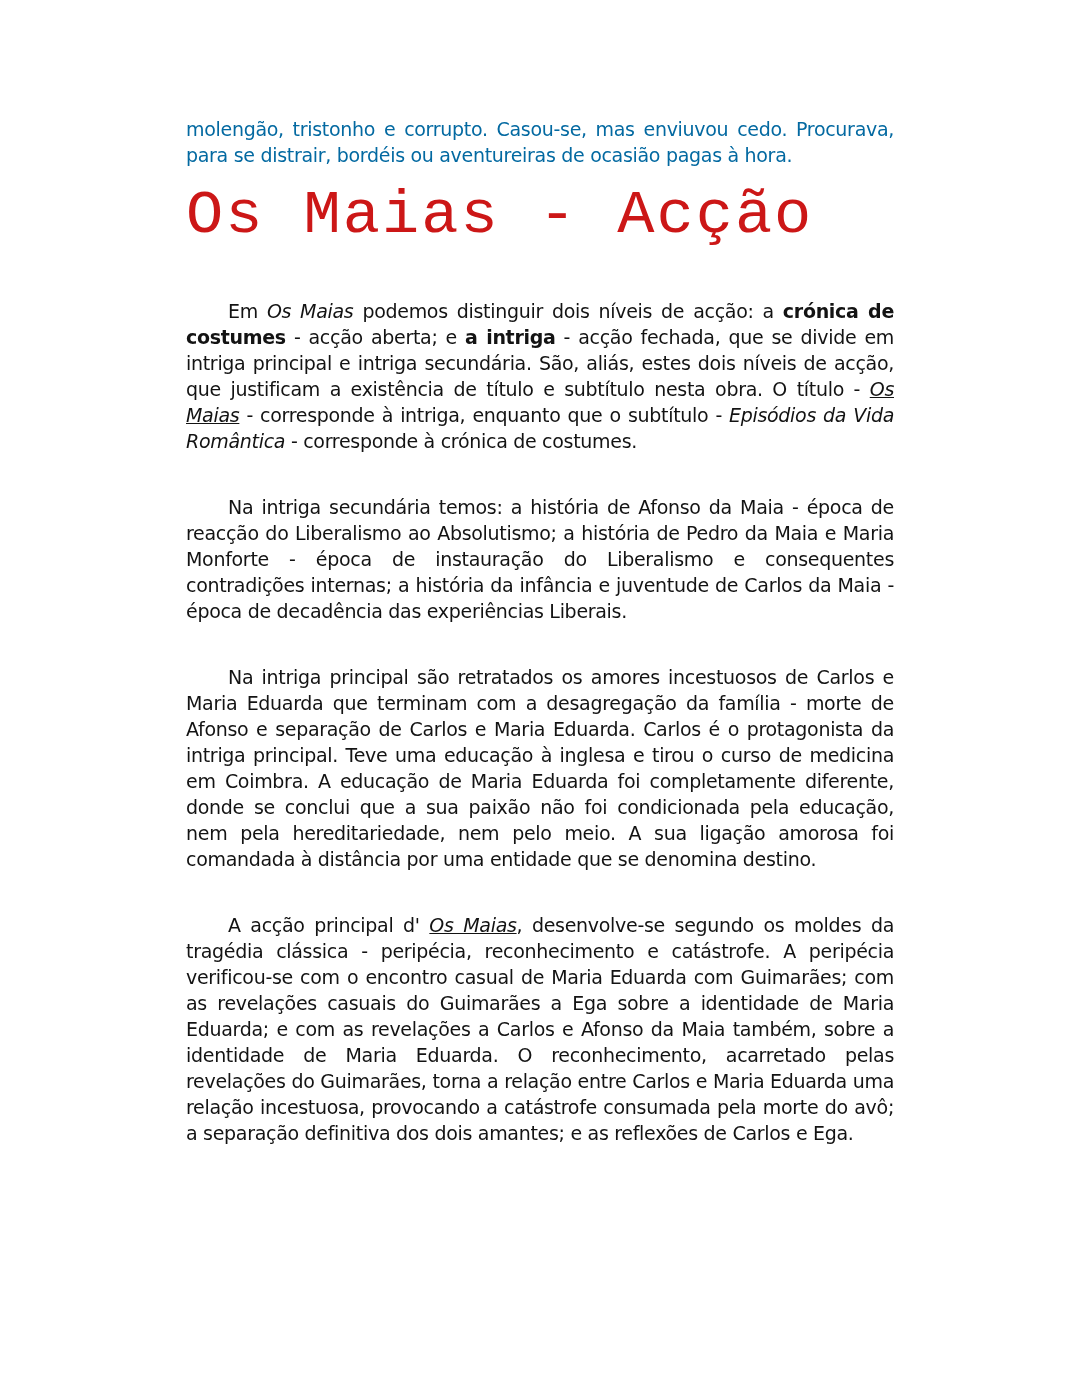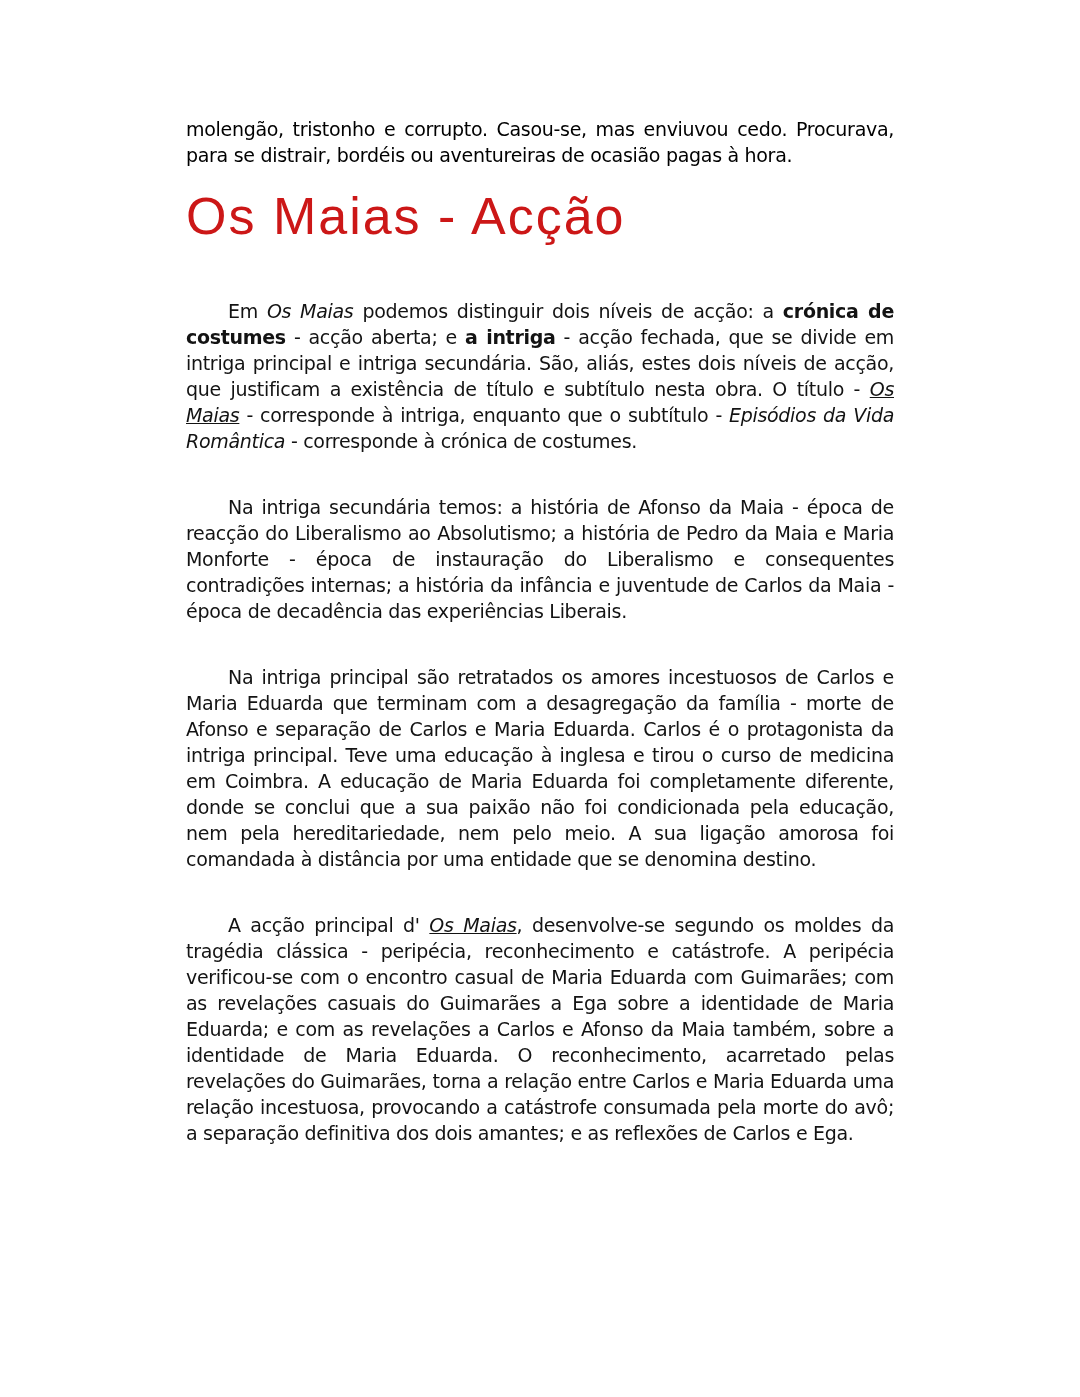--- a/index.html
+++ b/index.html
@@ -31,38 +31,38 @@
     letter-spacing: -0.3px;
     color: #131313;
     text-align: justify;
     margin: 0 0 13px 0;
   }
   .para.indent {
     text-indent: 42px;
     margin-top: 40px;
   }
   .doc-heading {
-    font-family: Liberation Sans, sans-serif;
+    font-family: Liberation Mono, monospace;
     font-weight: 400;
-    font-size: 52px;
+    font-size: 62px;
     line-height: 56px;
     letter-spacing: 2px;
     margin: 20px 0 54px 0;
   }
   .run-bold { font-weight: bold; }
   .run-italic { font-style: italic; }
   .run-underline { text-decoration: underline; }
 </style>
 </head>
 <body>
 
 <div class="page">
   <div class="content">
 
-    <p class="para" style="color: #000000;"><span>molengão, tristonho e corrupto. Casou-se, mas enviuvou cedo. Procurava, para se distrair, bordéis ou aventureiras de ocasião pagas à hora.</span></p>
+    <p class="para" style="color: #0369a1;"><span>molengão, tristonho e corrupto. Casou-se, mas enviuvou cedo. Procurava, para se distrair, bordéis ou aventureiras de ocasião pagas à hora.</span></p>
 
     <h1 class="doc-heading" style="color: rgb(204, 23, 23);">Os Maias - Acção</h1>
 
     <p class="para indent" style="color: rgb(19, 19, 19);"><span>Em </span><span class="run-italic">Os Maias</span><span> podemos distinguir dois níveis de acção: a </span><span class="run-bold">crónica de costumes</span><span> - acção aberta; e </span><span class="run-bold">a intriga</span><span> - acção fechada, que se divide em intriga principal e intriga secundária. São, aliás, estes dois níveis de acção, que justificam a existência de título e subtítulo nesta obra. O título - </span><span class="run-italic run-underline">Os Maias</span><span> - corresponde à intriga, enquanto que o subtítulo - </span><span class="run-italic">Episódios da Vida Romântica</span><span> - corresponde à crónica de costumes.</span></p>
 
     <p class="para indent" style="color: rgb(19, 19, 19);"><span>Na intriga secundária temos: a história de Afonso da Maia - época de reacção do Liberalismo ao Absolutismo; a história de Pedro da Maia e Maria Monforte - época de instauração do Liberalismo e consequentes contradições internas; a história da infância e juventude de Carlos da Maia - época de decadência das experiências Liberais.</span></p>
 
     <p class="para indent" style="color: rgb(19, 19, 19);"><span>Na intriga principal são retratados os amores incestuosos de Carlos e Maria Eduarda que terminam com a desagregação da família - morte de Afonso e separação de Carlos e Maria Eduarda. Carlos é o protagonista da intriga principal. Teve uma educação à inglesa e tirou o curso de medicina em Coimbra. A educação de Maria Eduarda foi completamente diferente, donde se conclui que a sua paixão não foi condicionada pela educação, nem pela hereditariedade, nem pelo meio. A sua ligação amorosa foi comandada à distância por uma entidade que se denomina destino.</span></p>
 
     <p class="para indent" style="color: rgb(19, 19, 19);"><span>A acção principal d' </span><span class="run-italic run-underline">Os Maias</span><span>, desenvolve-se segundo os moldes da tragédia clássica - peripécia, reconhecimento e catástrofe. A peripécia verificou-se com o encontro casual de Maria Eduarda com Guimarães; com as revelações casuais do Guimarães a Ega sobre a identidade de Maria Eduarda; e com as revelações a Carlos e Afonso da Maia também, sobre a identidade de Maria Eduarda. O reconhecimento, acarretado pelas revelações do Guimarães, torna a relação entre Carlos e Maria Eduarda uma relação incestuosa, provocando a catástrofe consumada pela morte do avô; a separação definitiva dos dois amantes; e as reflexões de Carlos e Ega.</span></p>

